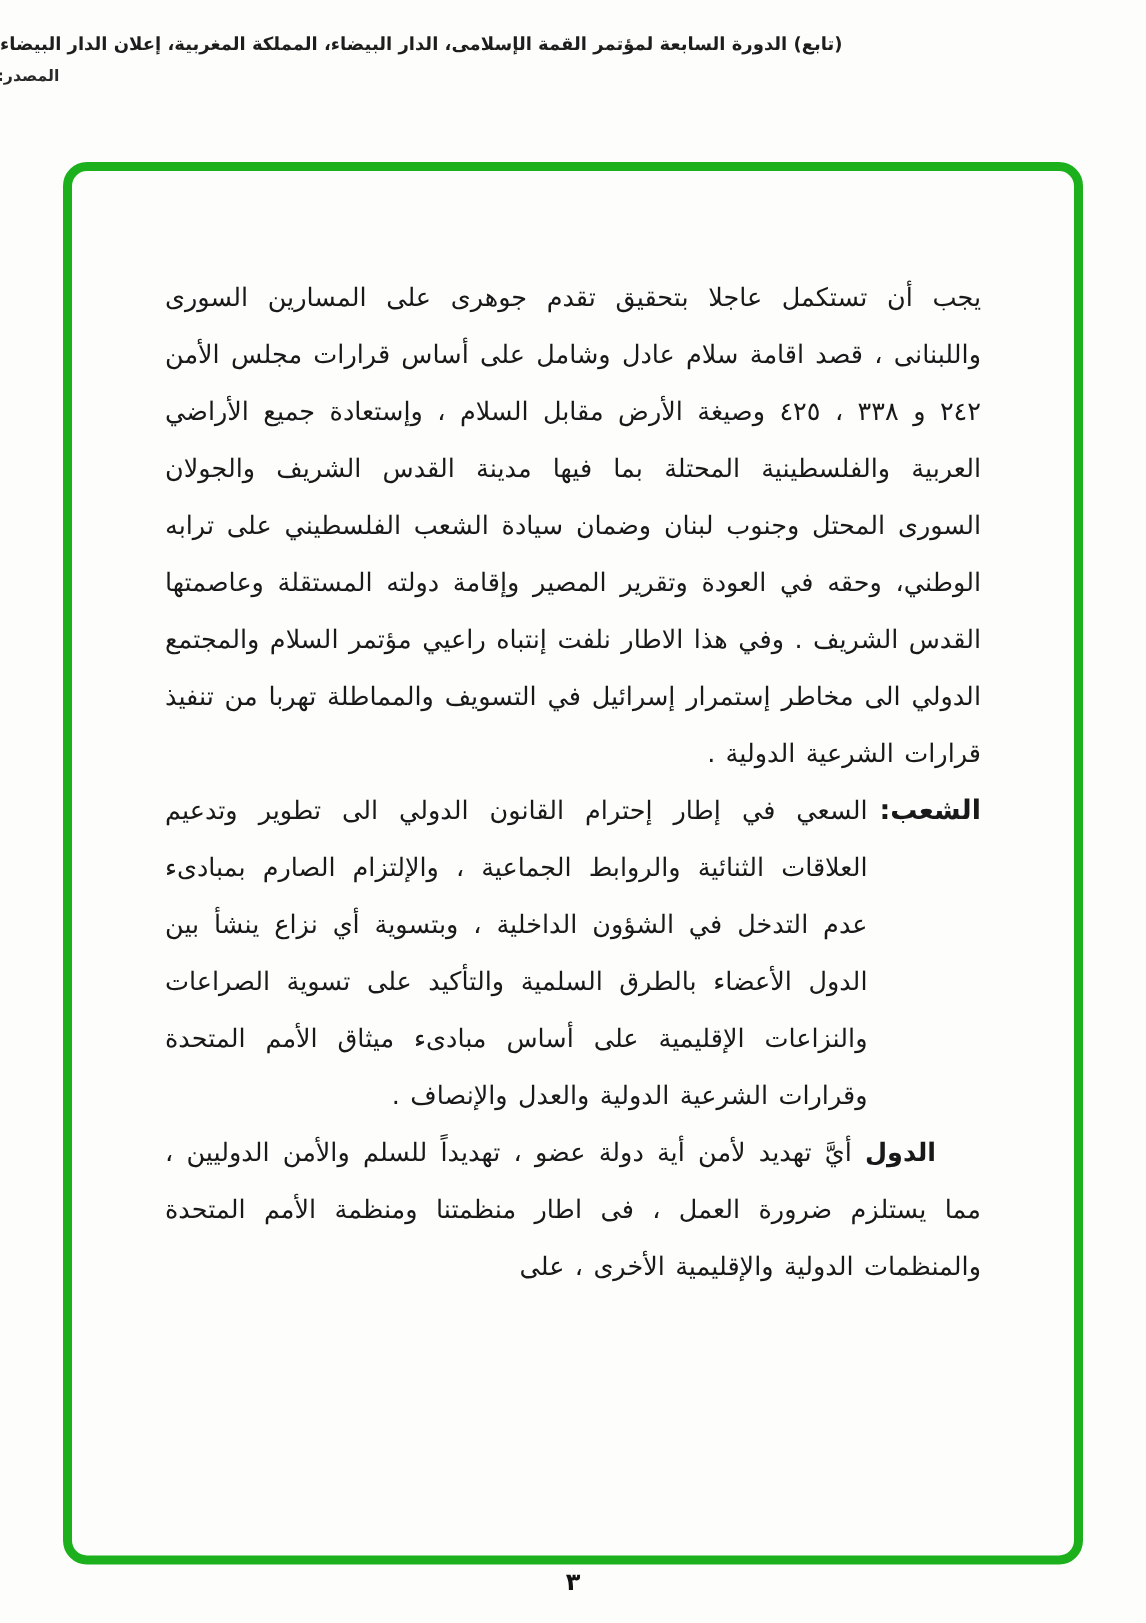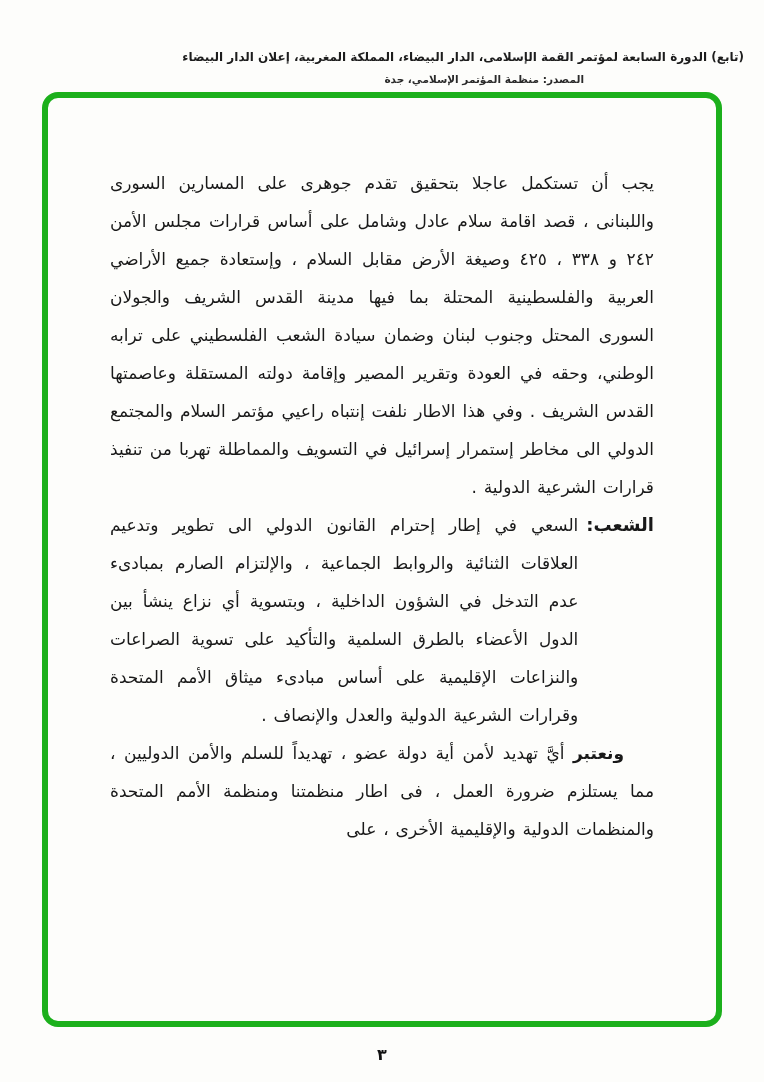--- a/index.html
+++ b/index.html
@@ -16,24 +16,23 @@
     background: #fdfdfb;
     overflow: hidden;
   }
 
   
   .header {
     position: absolute;
     top: 22px;
     left: 0;
     width: 744px;
-    text-align: right;
+    text-align: left;
     direction: rtl;
     color: #1d1d1d;
-    margin-top: 28px;
   }
   .header-line1 {
     font-size: 12px;
     font-weight: bold;
     letter-spacing: 0.2px;
   }
   .header-line2 {
     margin-top: 9px;
     font-size: 10.5px;
     font-weight: bold;
@@ -105,30 +104,30 @@
 </head>
 <body>
 
 <div class="page">
 
   <div class="header">
     <div class="header-line1">(تابع) الدورة السابعة لمؤتمر القمة الإسلامى، الدار البيضاء، المملكة المغربية، إعلان الدار البيضاء</div>
     <div class="header-line2">المصدر:   منظمة المؤتمر الإسلامي، جدة</div>
   </div>
 
-  <div class="frame" style="border-color: rgb(28, 176, 28);">
+  <div class="frame" style="border-color: rgb(28, 176, 28); margin-top: 16px;">
     <div class="content">
 
       <p class="para-1">يجب أن تستكمل عاجلا بتحقيق تقدم جوهرى على المسارين السورى واللبنانى ، قصد اقامة سلام عادل وشامل على أساس قرارات مجلس الأمن ٢٤٢ و ٣٣٨ ، ٤٢٥ وصيغة الأرض مقابل السلام ، وإستعادة جميع الأراضي العربية والفلسطينية المحتلة بما فيها مدينة القدس الشريف والجولان السورى المحتل وجنوب لبنان وضمان سيادة الشعب الفلسطيني على ترابه الوطني، وحقه في العودة وتقرير المصير وإقامة دولته المستقلة وعاصمتها القدس الشريف .  وفي هذا الاطار نلفت إنتباه راعيي مؤتمر السلام والمجتمع الدولي الى مخاطر إستمرار إسرائيل في التسويف والمماطلة تهربا من تنفيذ قرارات الشرعية الدولية .</p>
 
       <div class="section">
         <div class="section-label">الشعب:</div>
         <div class="section-text">السعي في إطار إحترام القانون الدولي الى تطوير وتدعيم العلاقات الثنائية والروابط الجماعية ، والإلتزام الصارم بمبادىء عدم التدخل في الشؤون الداخلية ، وبتسوية أي نزاع ينشأ بين الدول الأعضاء بالطرق السلمية والتأكيد على تسوية الصراعات والنزاعات الإقليمية على أساس مبادىء ميثاق الأمم المتحدة وقرارات الشرعية الدولية والعدل والإنصاف .</div>
       </div>
 
-      <p class="para-3"><span class="lead">ونعتبر</span> <span>أيَّ تهديد لأمن أية دولة عضو ، تهديداً للسلم والأمن الدوليين ، مما يستلزم ضرورة العمل ، فى اطار منظمتنا ومنظمة الأمم المتحدة والمنظمات الدولية والإقليمية الأخرى ، على</span></p>
+      <p class="para-3"><span class="lead">الدول</span> <span>أيَّ تهديد لأمن أية دولة عضو ، تهديداً للسلم والأمن الدوليين ، مما يستلزم ضرورة العمل ، فى اطار منظمتنا ومنظمة الأمم المتحدة والمنظمات الدولية والإقليمية الأخرى ، على</span></p>
 
     </div>
   </div>
 
   <div class="page-number">٣</div>
 
 </div>
 
 </body></html>

